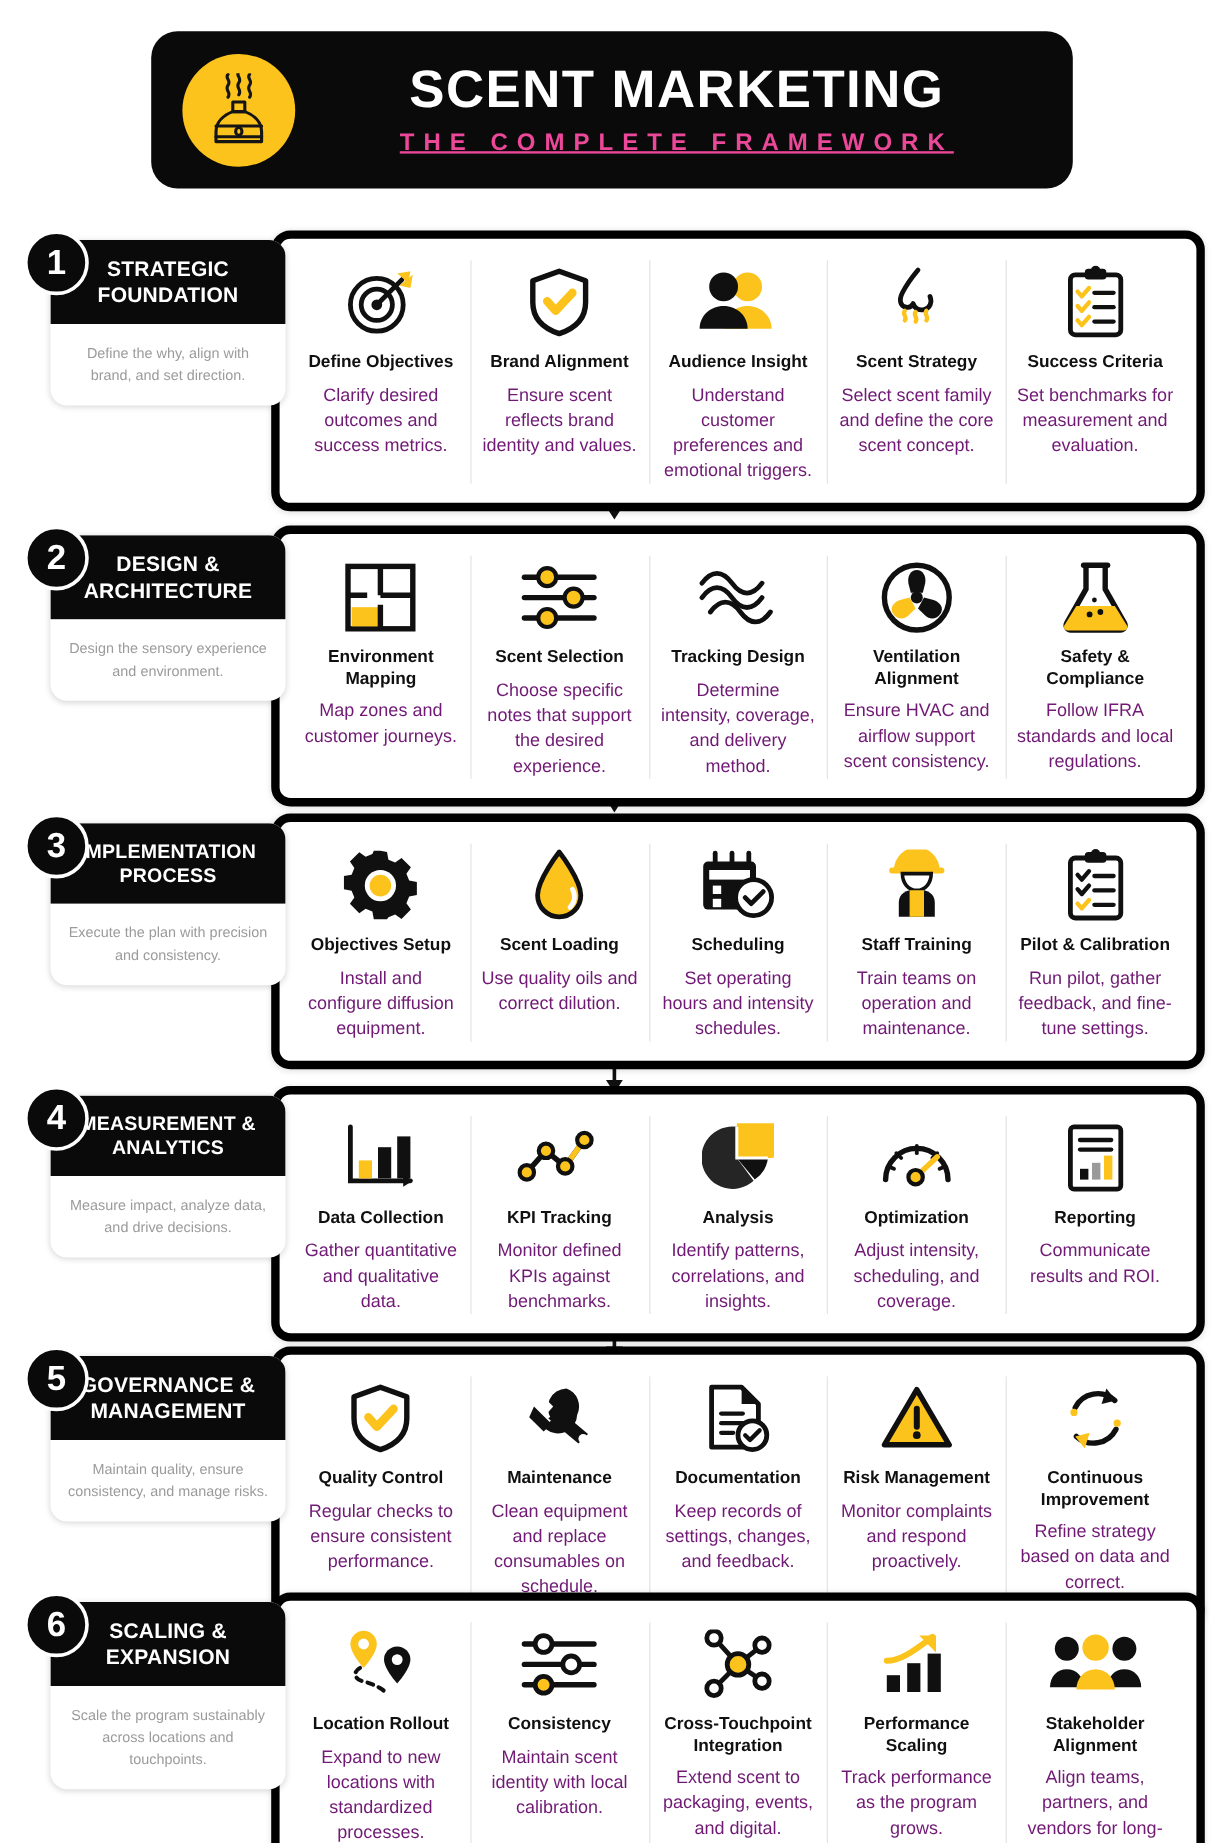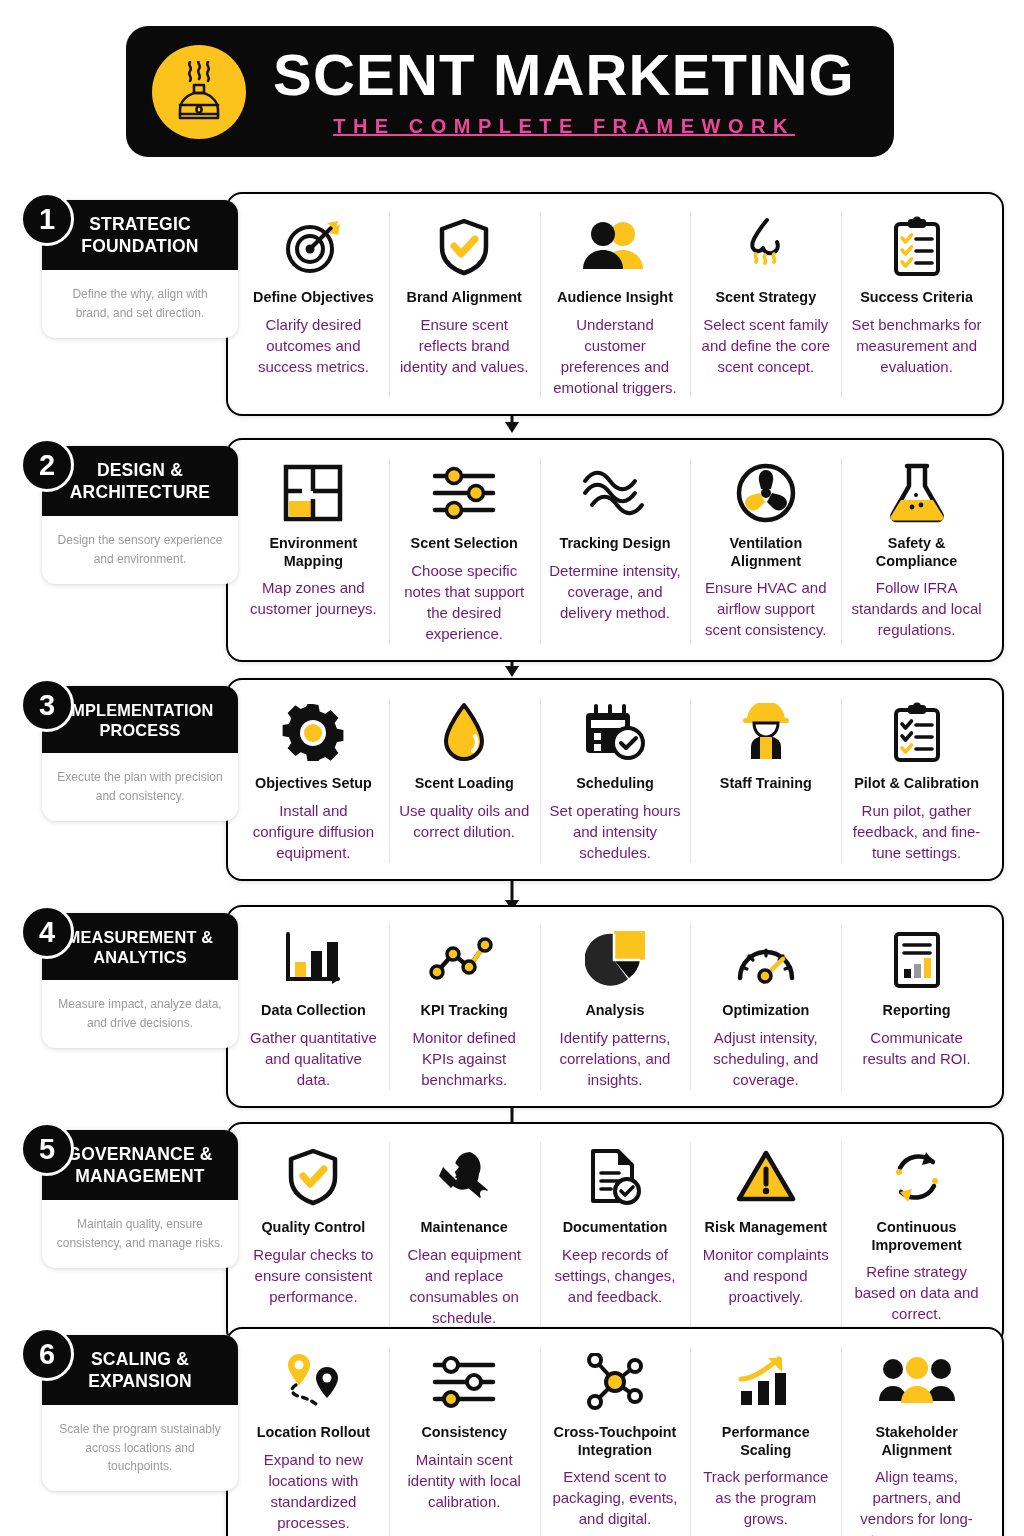--- a/index.html
+++ b/index.html
@@ -24,21 +24,21 @@
   .header-badge {
     width: 94px; height: 94px; border-radius: 50%;
     background: #FCC31C;
     display: flex; align-items: center; justify-content: center;
     flex: 0 0 auto;
   }
   .header-badge svg { display:block; }
   .header-text { flex: 1; text-align: center; padding-right: 12px; }
   .header-title {
     color: #ffffff;
-    font-size: 58px; font-weight: bold; letter-spacing: 1.2px;
+    font-size: 44px; font-weight: bold; letter-spacing: 1.2px;
     line-height: 1.0;
     white-space: nowrap;
   }
   .header-sub {
     color: #ec4899;
     font-size: 20px; font-weight: bold; letter-spacing: 7.5px;
     margin-top: 11px;
     white-space: nowrap;
     text-decoration: underline;
   }
@@ -85,21 +85,21 @@
     display: flex; align-items: center; justify-content: center;
     z-index: 5;
   }
 
   
   .right-card {
     position: absolute; left: 226px; top: 0px;
     width: 778px;
     background: #ffffff;
     border-radius: 16px;
-    border: 2px solid #000000;
+    border: 7px solid #000000;
     box-shadow: 0 1px 5px rgba(0,0,0,0.13);
     display: flex;
     padding: 14px 10px 12px 10px;
     z-index: 2;
   }
   .cell {
     flex: 1 1 0;
     padding: 6px 9px 4px 9px;
     text-align: center;
     position: relative;
@@ -385,20 +385,21 @@
           <svg width="58" height="60" viewBox="0 0 58 60" fill="none">
             <path d="M10 17a19 19 0 0138 0z" fill="#FCC31C"></path>
             <rect x="6" y="15" width="46" height="5" rx="2.5" fill="#FCC31C"></rect>
             <path d="M17 20c0 8 5 14 12 14s12-6 12-14z" fill="#ffffff" stroke="#101010" stroke-width="3"></path>
             <path d="M14 56V44c0-7 6-11 15-11s15 4 15 11v12z" fill="#101010"></path>
             <path d="M23 34h12v22H23z" fill="#FCC31C"></path>
             <path d="M23 34l6 6 6-6" fill="#FCC31C"></path>
           </svg>
         </div>
         <div class="cell-title">Staff Training</div>
+        <div class="cell-desc">Train teams on operation and maintenance.</div>
       </div>
 
       <div class="cell">
         <div class="cell-icon">
           <svg width="52" height="62" viewBox="0 0 52 62" fill="none">
             <rect x="5" y="8" width="42" height="50" rx="4" stroke="#101010" stroke-width="4"></rect>
             <rect x="17" y="3" width="18" height="9" rx="3" fill="#101010"></rect>
             <circle cx="26" cy="4.5" r="4" fill="#101010"></circle>
             <path d="M11 22l3.5 4 6-7" stroke="#101010" stroke-width="3.6" stroke-linecap="round" stroke-linejoin="round"></path>
             <path d="M11 34l3.5 4 6-7" stroke="#101010" stroke-width="3.6" stroke-linecap="round" stroke-linejoin="round"></path>

